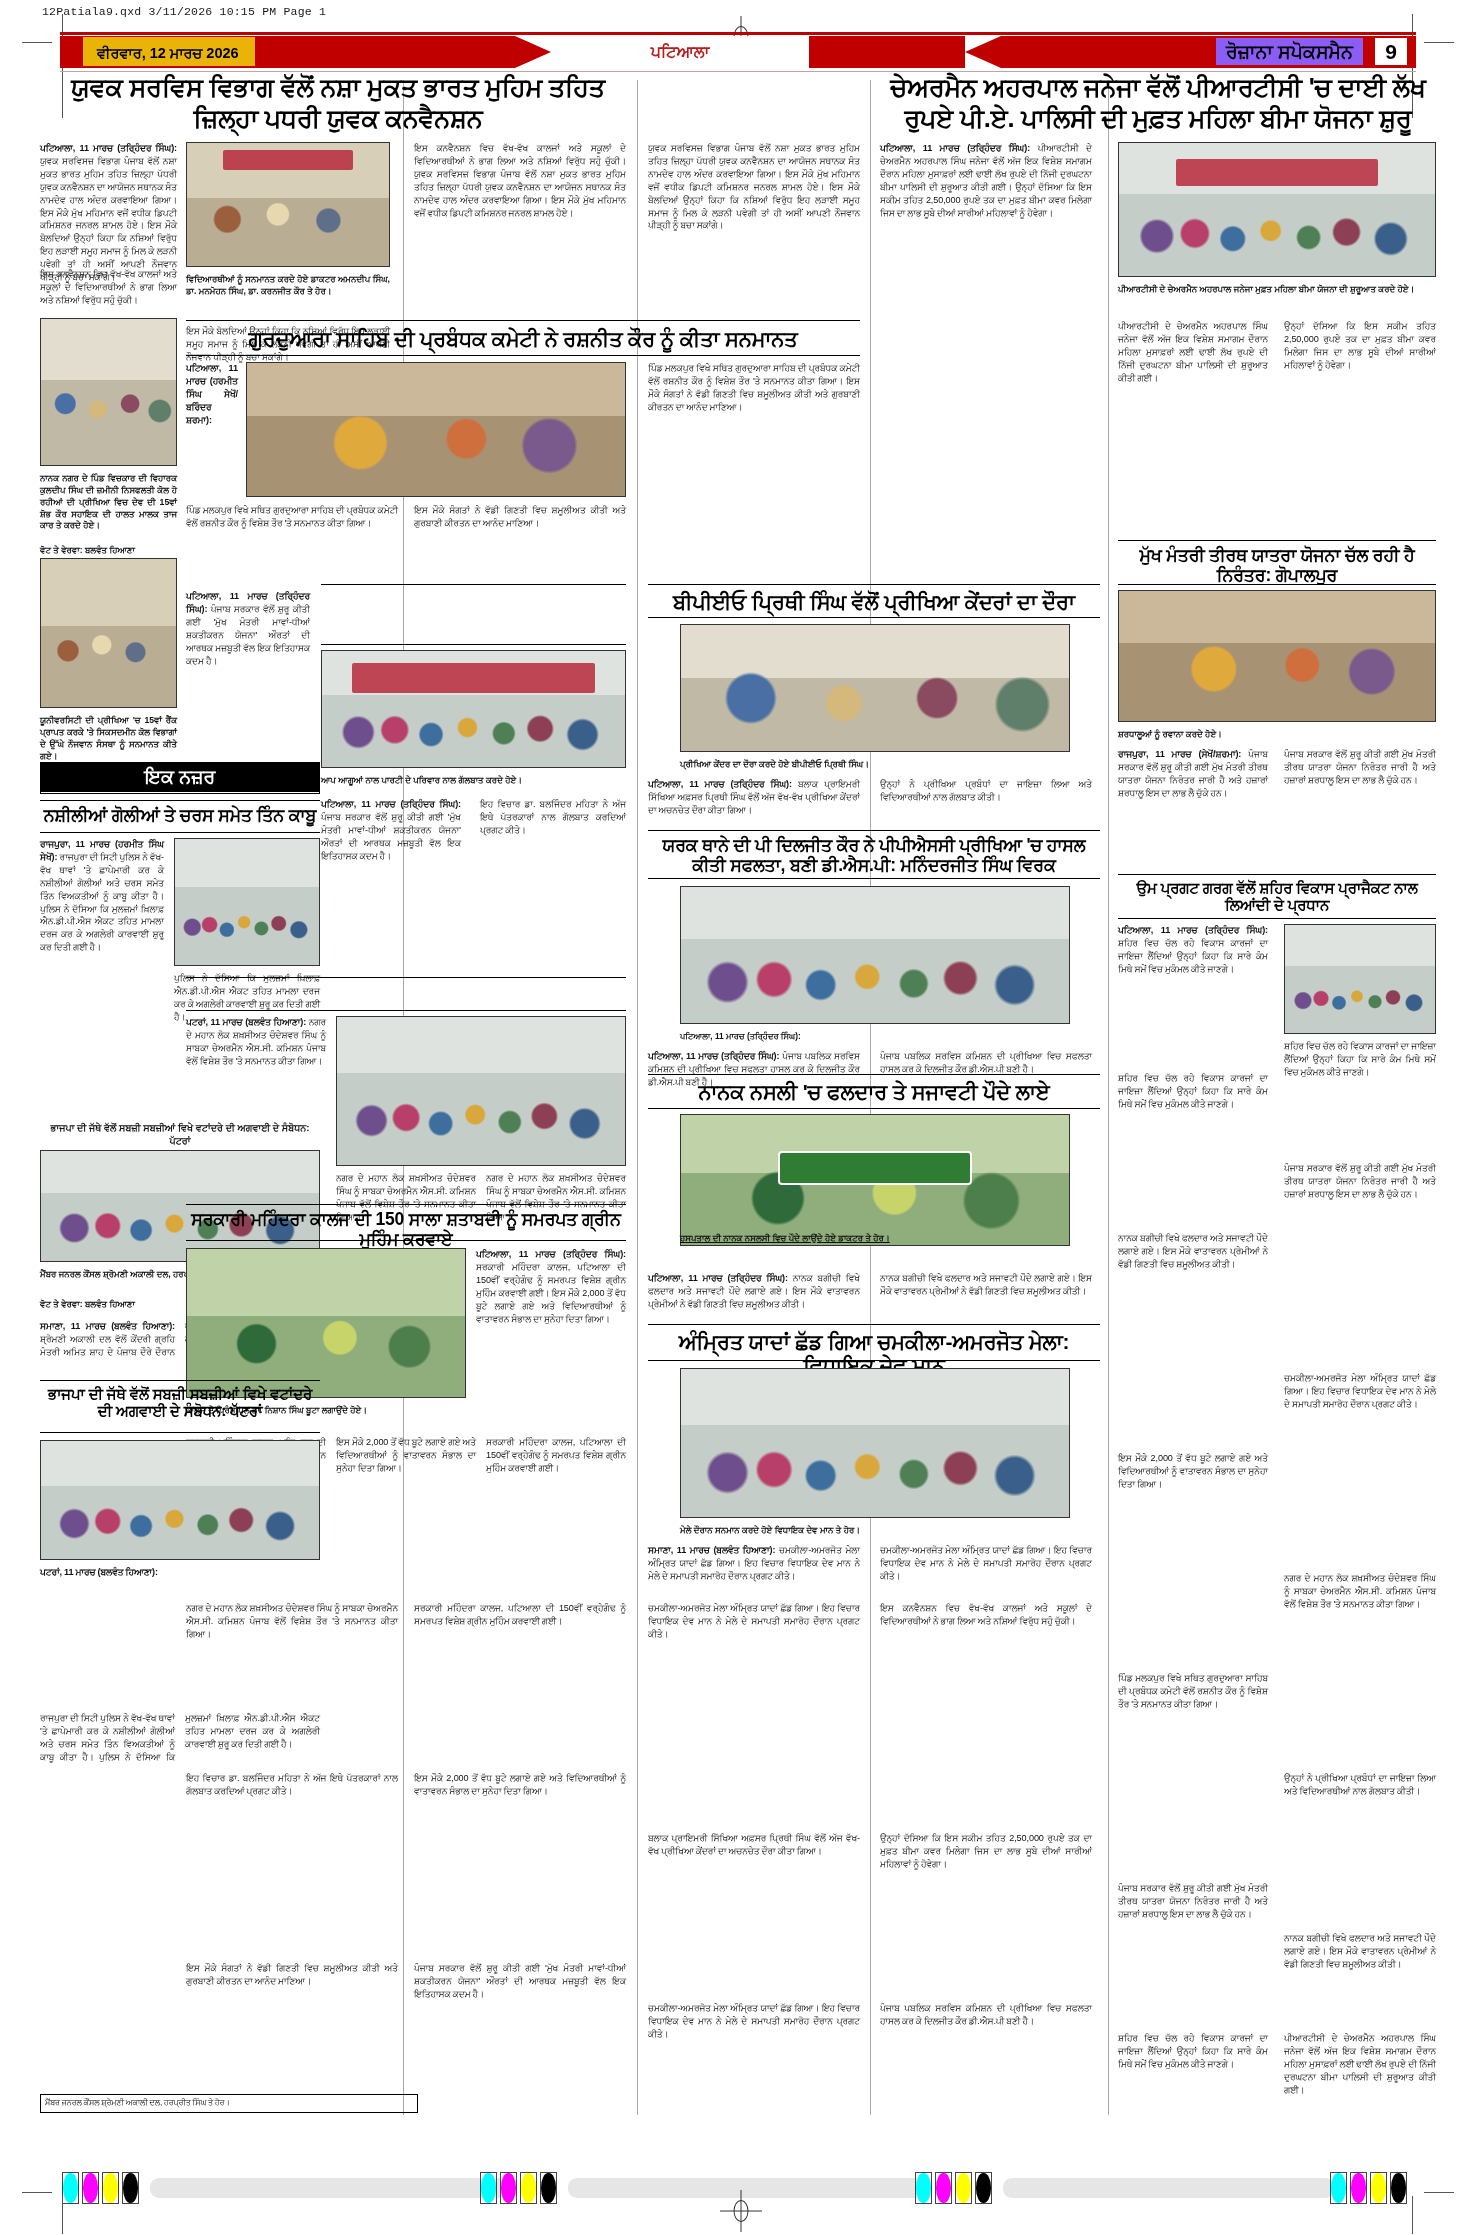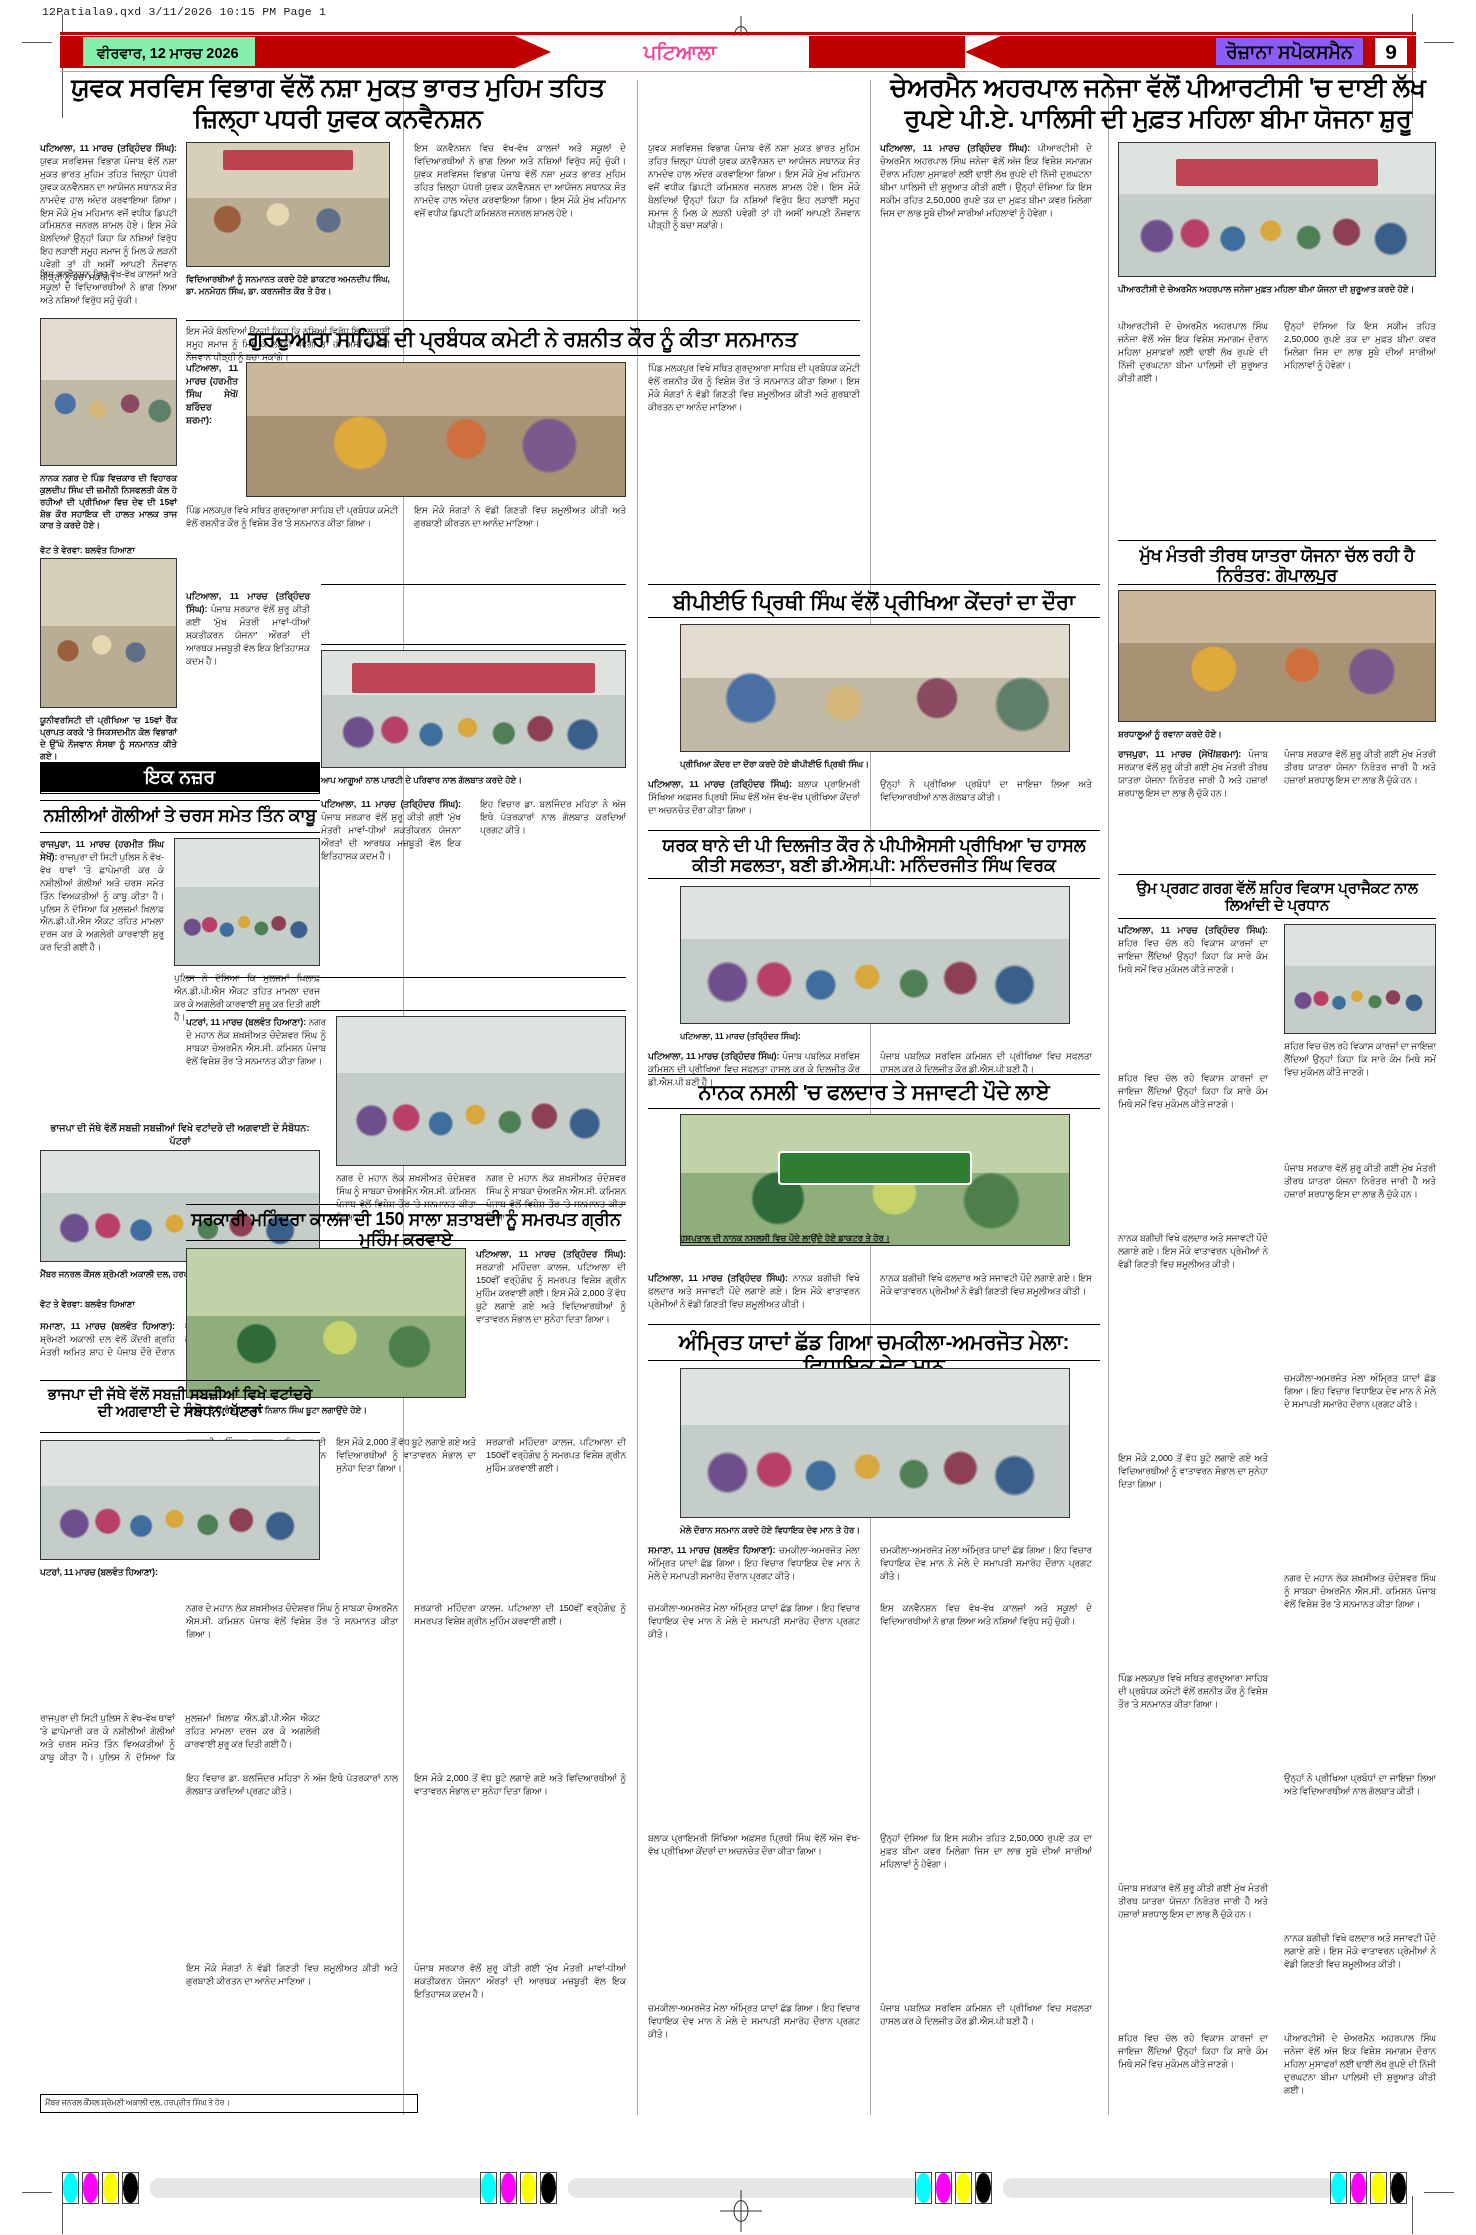--- a/index.html
+++ b/index.html
@@ -33,42 +33,42 @@
     transform:translate(-50%,-50%); background:transparent;
   }
 
   
   .masthead { position:absolute; left:60px; top:36px; width:1356px; height:32px; }
   .mast-bar { position:absolute; inset:0; background:#c00000; }
   .mast-top-rule { position:absolute; left:0; right:0; top:-4px; height:2.5px; background:#c00000; }
   .mast-bot-rule { position:absolute; left:0; right:0; bottom:-4px; height:1px; background:#c9a0a0; }
   .mast-date {
     position:absolute; left:22px; top:0px; height:31px;
-    background:#86efac; border:1.5px solid #c00000;
+    background:#eab308; border:1.5px solid #c00000;
     padding:3px 16px 0 14px;
     font-weight:bold; font-size:14.5px; color:#000; white-space:nowrap;
     line-height:26px;
   }
   .mast-notch-left {
     position:absolute; left:455px; top:0; width:0; height:0;
     border-top:16px solid #ffffff; border-bottom:16px solid #ffffff;
     border-left:36px solid #c00000;
   }
   .mast-notch-right {
     position:absolute; left:905px; top:0; width:0; height:0;
     border-top:16px solid #ffffff; border-bottom:16px solid #ffffff;
     border-right:36px solid #c00000;
   }
   .mast-white-mid {
     position:absolute; left:491px; right:607px; top:0; bottom:0; background:#fff;
   }
   .mast-city {
     position:absolute; left:0; right:0; top:0; bottom:0;
     display:flex; align-items:center; justify-content:center;
-    font-weight:bold; font-size:20px; color:#ec4899;
+    font-weight:bold; font-size:16px; color:#b91c1c;
   }
   .mast-brand {
     position:absolute; right:52px; top:1px; height:29px;
     background:#8b5cf6; border:1.2px solid #c00000;
     display:flex; align-items:center; padding:0 10px;
     font-weight:bold; font-size:19px; color:#000; white-space:nowrap;
   }
   .mast-page {
     position:absolute; right:8px; top:1px; width:34px; height:29px;
     background:#fff; border:1.2px solid #c00000;

